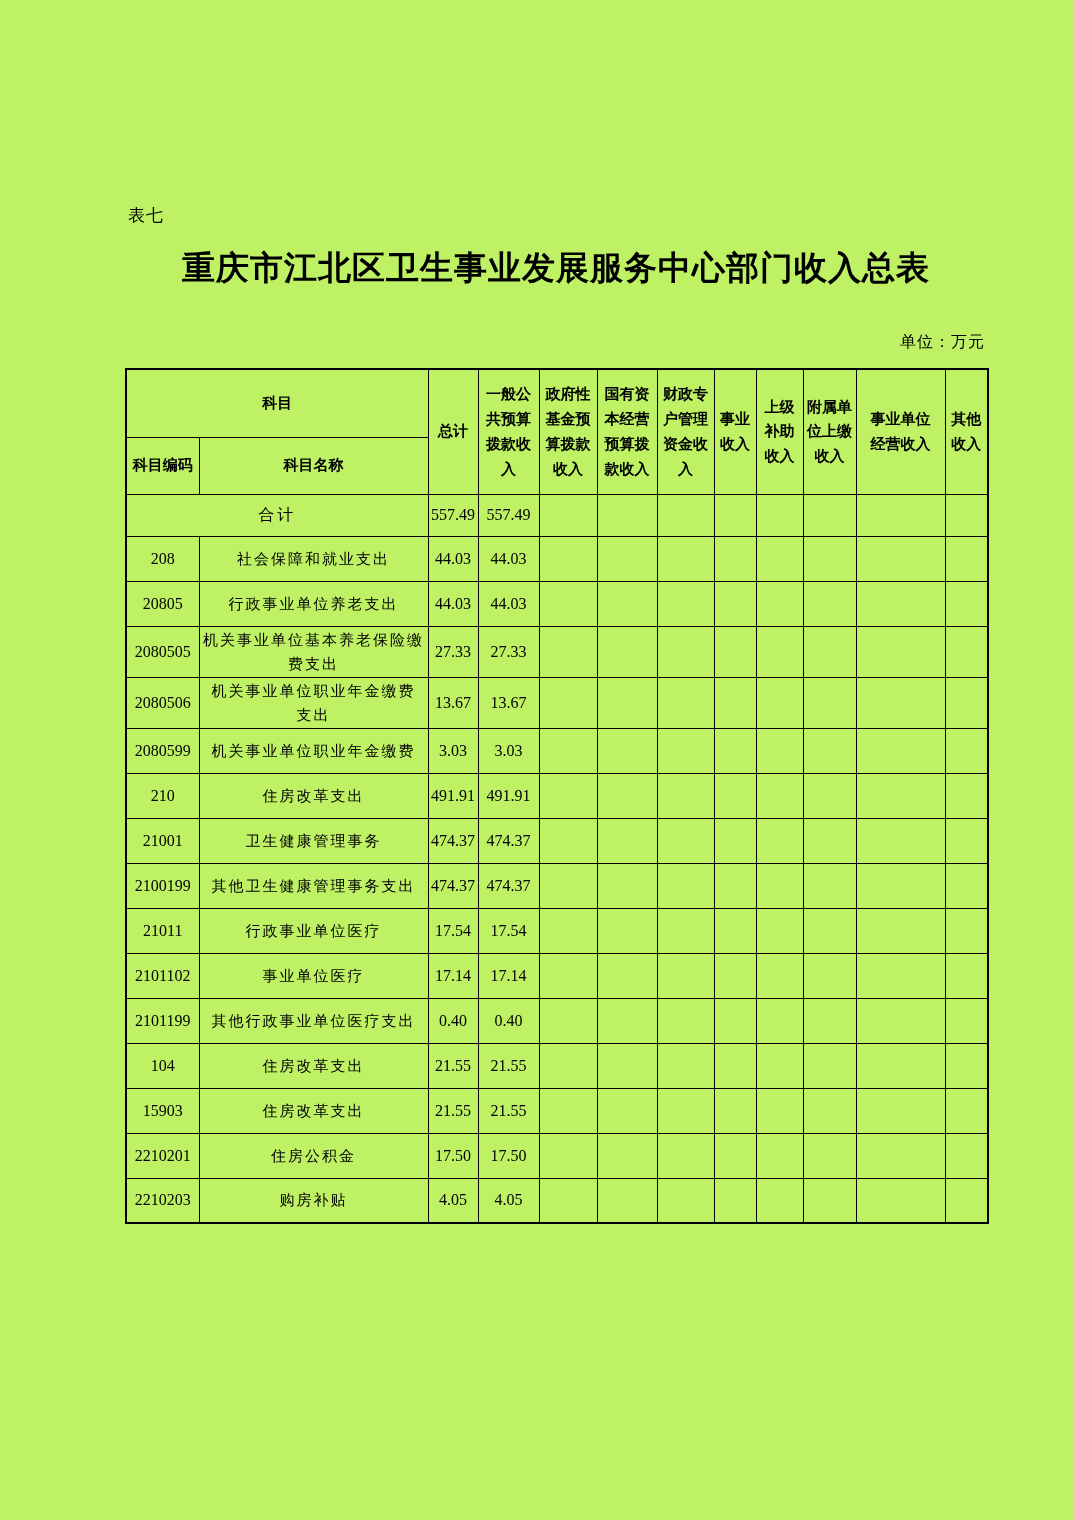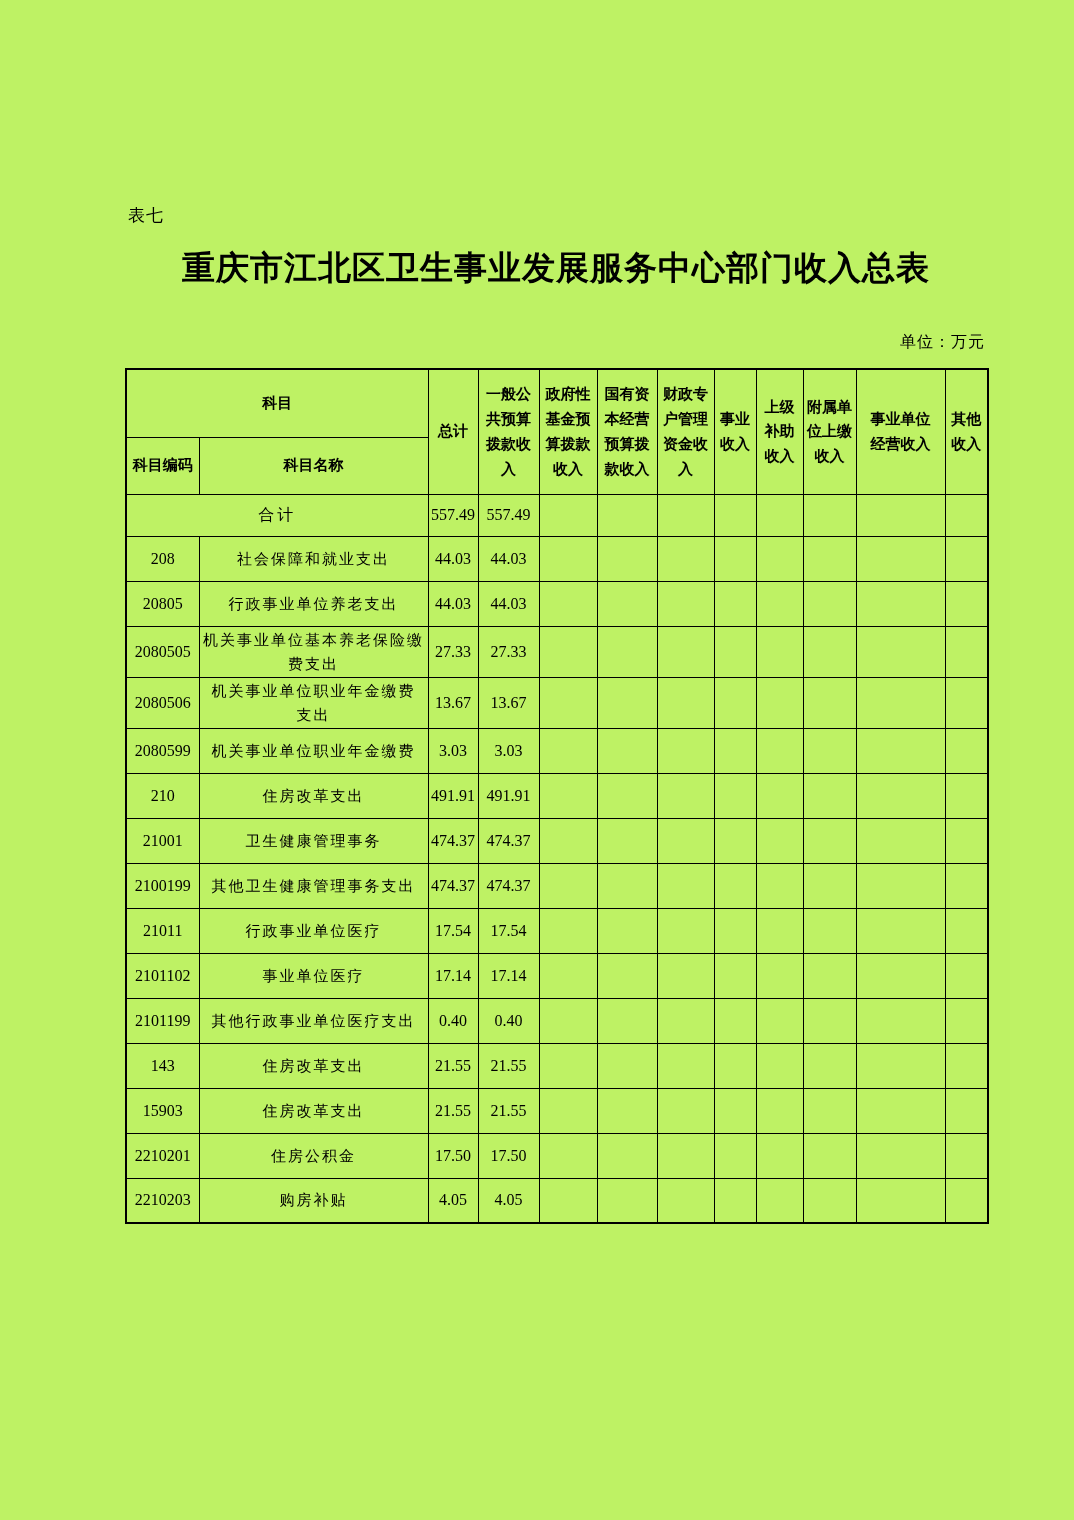--- a/index.html
+++ b/index.html
@@ -284,21 +284,21 @@
           <td></td>
           <td></td>
           <td></td>
           <td></td>
           <td></td>
           <td></td>
           <td></td>
           <td></td>
         </tr>
         <tr>
-          <td class="code-cell">143</td>
+          <td class="code-cell">104</td>
           <td class="name-cell">住房改革支出</td>
           <td class="num-cell">21.55</td>
           <td class="num-cell">21.55</td>
           <td></td>
           <td></td>
           <td></td>
           <td></td>
           <td></td>
           <td></td>
           <td></td>

